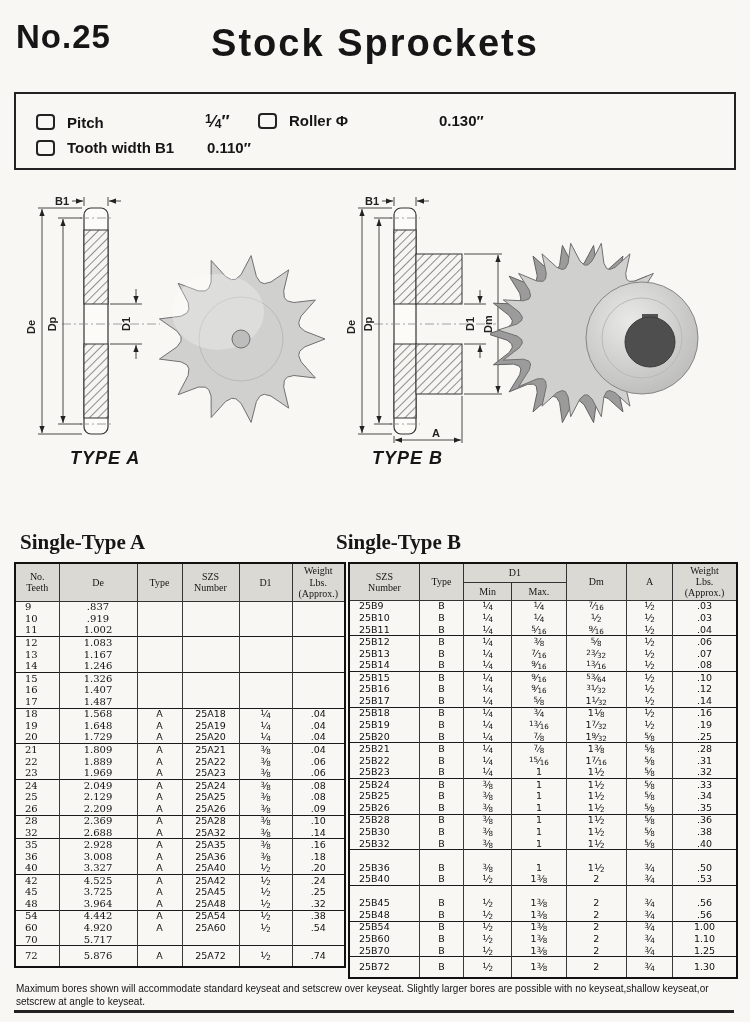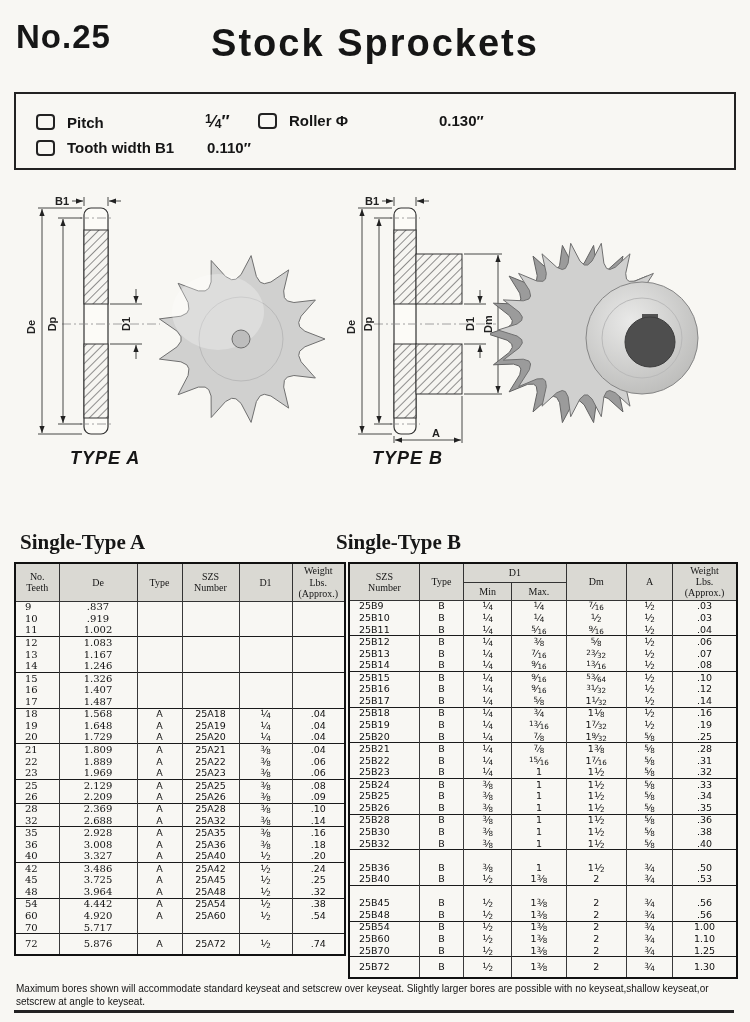--- a/index.html
+++ b/index.html
@@ -325,20 +325,28 @@
         </tr>
         <tr class="sep">
           <td class="serif">23</td>
           <td class="serif">1.969</td>
           <td>A</td>
           <td>25A23</td>
           <td><sup>3</sup>⁄<sub>8</sub></td>
           <td>.06</td>
         </tr>
         <tr>
+          <td class="serif">24</td>
+          <td class="serif">2.049</td>
+          <td>A</td>
+          <td>25A24</td>
+          <td><sup>3</sup>⁄<sub>8</sub></td>
+          <td>.08</td>
+        </tr>
+        <tr>
           <td class="serif">25</td>
           <td class="serif">2.129</td>
           <td>A</td>
           <td>25A25</td>
           <td><sup>3</sup>⁄<sub>8</sub></td>
           <td>.08</td>
         </tr>
         <tr class="sep">
           <td class="serif">26</td>
           <td class="serif">2.209</td>
@@ -382,21 +390,21 @@
         <tr class="sep">
           <td class="serif">40</td>
           <td class="serif">3.327</td>
           <td>A</td>
           <td>25A40</td>
           <td><sup>1</sup>⁄<sub>2</sub></td>
           <td>.20</td>
         </tr>
         <tr>
           <td class="serif">42</td>
-          <td class="serif">3.486</td>
+          <td class="serif">4.525</td>
           <td>A</td>
           <td>25A42</td>
           <td><sup>1</sup>⁄<sub>2</sub></td>
           <td>.24</td>
         </tr>
         <tr>
           <td class="serif">45</td>
           <td class="serif">3.725</td>
           <td>A</td>
           <td>25A45</td>

